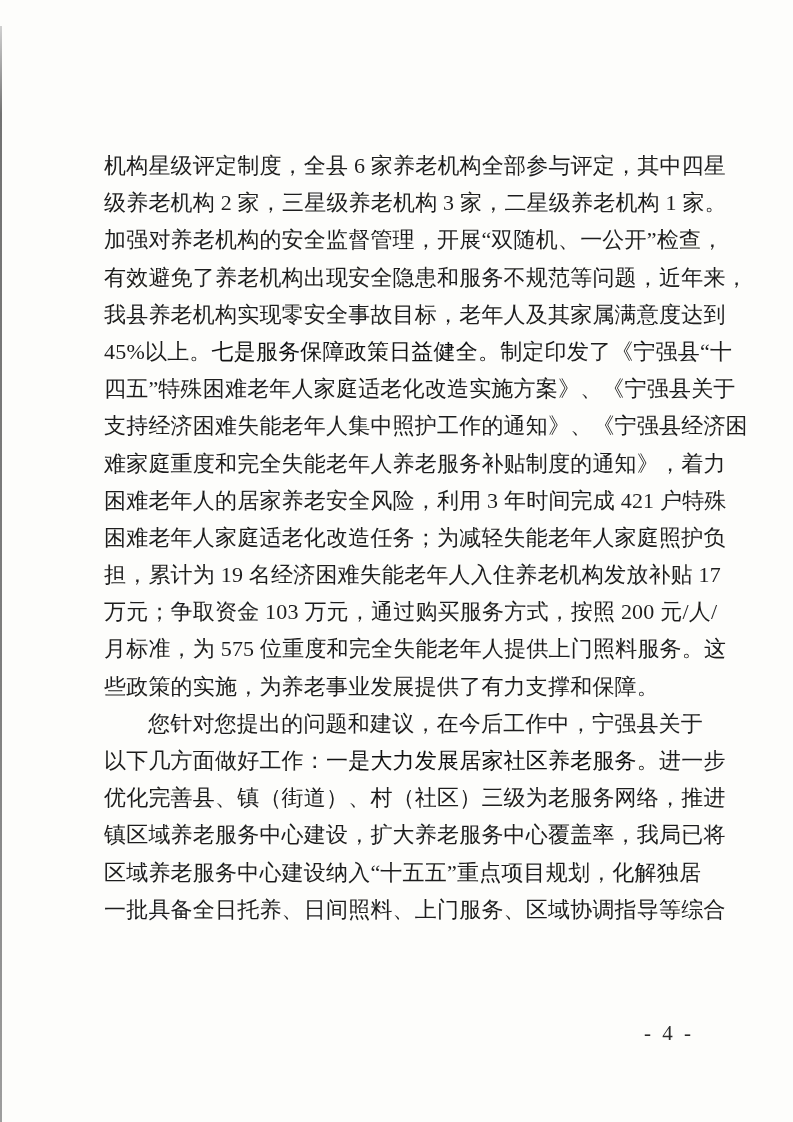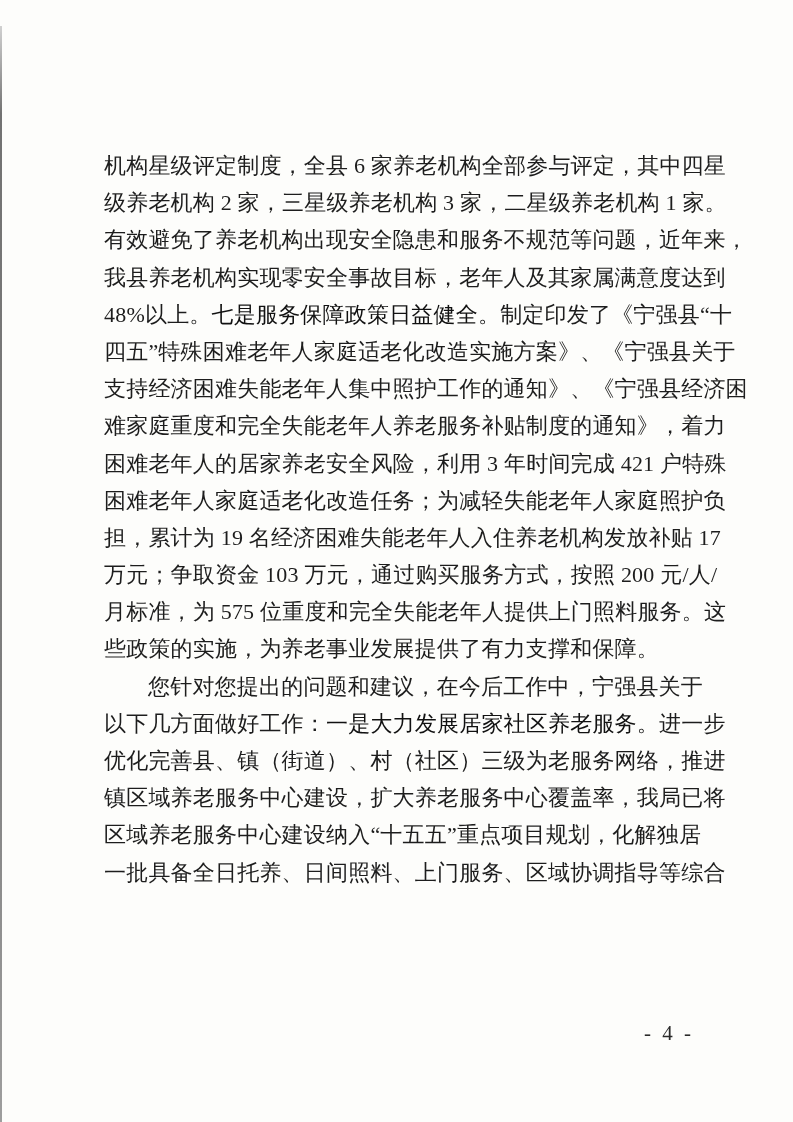--- a/index.html
+++ b/index.html
@@ -53,23 +53,24 @@
 </style>
 </head>
 <body>
 
 <div class="page">
   <div class="scan-edge"></div>
   <main class="doc-body">
       <div class="para">
         <div class="line"><span class="run">机构星级评定制度，全县 6 家养老机构全部参与评定，其中四星</span></div>
         <div class="line"><span class="run">级养老机构 2 家，三星级养老机构 3 家，二星级养老机构 1 家。</span></div>
+        <div class="line"><span class="run">加强对养老机构的安全监督管理，开展“双随机、一公开”检查，</span></div>
         <div class="line"><span class="run">有效避免了养老机构出现安全隐患和服务不规范等问题，近年来，</span></div>
         <div class="line"><span class="run">我县养老机构实现零安全事故目标，老年人及其家属满意度达到</span></div>
-        <div class="line"><span class="run">48%以上。</span><span class="run bold">七是服务保障政策日益健全。</span><span class="run">制定印发了《宁强县“十</span></div>
+        <div class="line"><span class="run">45%以上。</span><span class="run bold">七是服务保障政策日益健全。</span><span class="run">制定印发了《宁强县“十</span></div>
         <div class="line"><span class="run">四五”特殊困难老年人家庭适老化改造实施方案》、《宁强县关于</span></div>
         <div class="line"><span class="run">支持经济困难失能老年人集中照护工作的通知》、《宁强县经济困</span></div>
         <div class="line"><span class="run">难家庭重度和完全失能老年人养老服务补贴制度的通知》，着力</span></div>
         <div class="line"><span class="run">困难老年人的居家养老安全风险，利用 3 年时间完成 421 户特殊</span></div>
         <div class="line"><span class="run">困难老年人家庭适老化改造任务；为减轻失能老年人家庭照护负</span></div>
         <div class="line"><span class="run">担，累计为 19 名经济困难失能老年人入住养老机构发放补贴 17</span></div>
         <div class="line"><span class="run">万元；争取资金 103 万元，通过购买服务方式，按照 200 元/人/</span></div>
         <div class="line"><span class="run">月标准，为 575 位重度和完全失能老年人提供上门照料服务。这</span></div>
         <div class="line"><span class="run">些政策的实施，为养老事业发展提供了有力支撑和保障。</span></div>
       </div>

